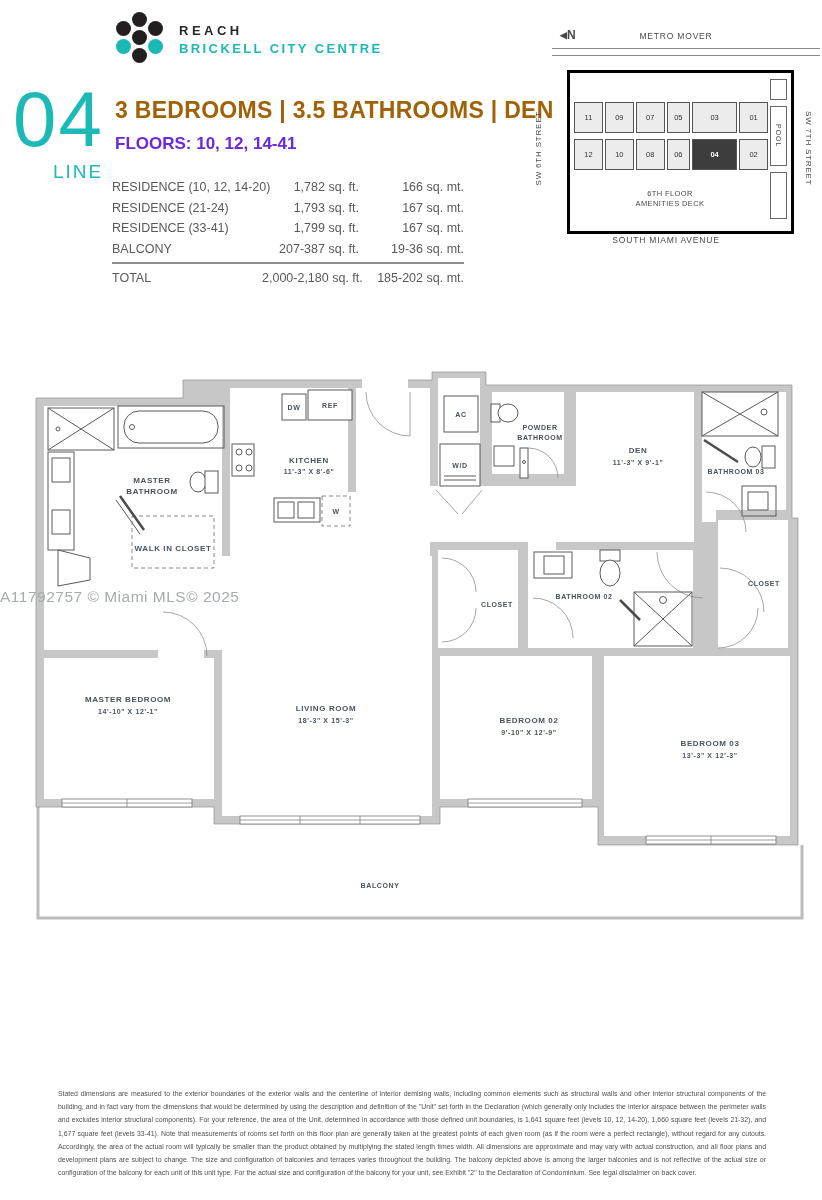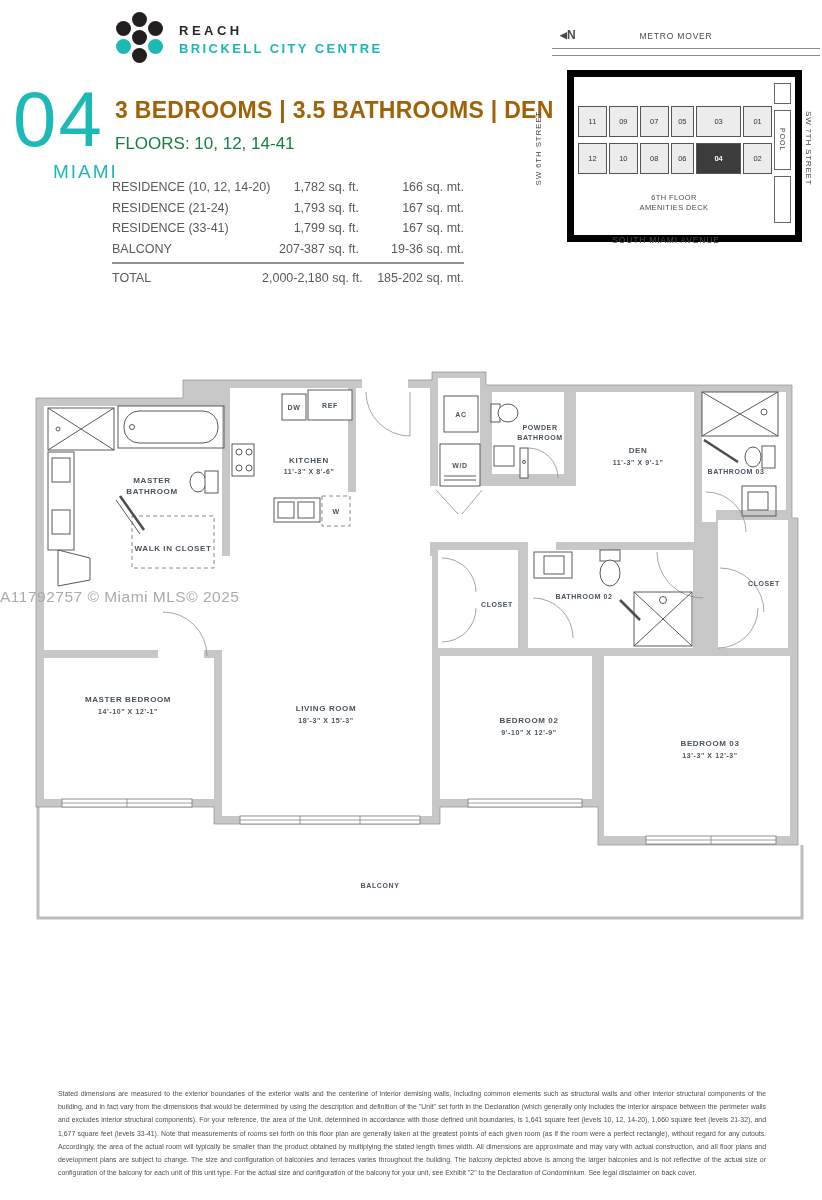--- a/index.html
+++ b/index.html
@@ -9,35 +9,35 @@
   .logo{position:absolute;left:116px;top:11px;width:48px;height:53px;}
   .dot{position:absolute;width:15px;height:15px;border-radius:50%;background:#231f20;}
   .dot.teal{background:#1cb8b5;}
   .brand{position:absolute;left:179px;top:24px;line-height:1;}
   .brand-1{font-size:13px;letter-spacing:3.5px;color:#2b2727;font-weight:700;}
   .brand-2{font-size:13px;letter-spacing:2.4px;color:#1cb8b5;font-weight:700;margin-top:5px;}
   
   .unit-number{position:absolute;left:13px;top:80px;font-size:78px;line-height:1;color:#1db9b7;font-weight:400;letter-spacing:2px;}
   .line-label{position:absolute;left:53px;top:161px;font-size:19px;letter-spacing:2px;color:#1db9b7;font-weight:400;}
   .title{position:absolute;left:115px;top:97px;font-size:23px;font-weight:700;color:#a16207;letter-spacing:0.3px;}
-  .floors{position:absolute;left:115px;top:134px;font-size:17px;color:#15803d;font-weight:400;}
+  .floors{position:absolute;left:115px;top:134px;font-size:17px;color:#6d28d9;font-weight:700;}
   
   .area-table{position:absolute;left:112px;top:180px;width:352px;font-size:12.5px;color:#595959;}
   .at-row{display:grid;grid-template-columns:150px 97px 105px;margin-bottom:6.5px;white-space:nowrap;}
   .at-sqft,.at-sqmt{text-align:right;}
   .at-rule{border:none;border-top:2px solid #8e8e8e;margin:2px 0 7px 0;}
   .at-total{font-weight:400;}
   
   .key-plan{position:absolute;left:530px;top:25px;width:292px;height:240px;color:#4a4a4a;}
   .kp-north{position:absolute;left:30px;top:3px;font-size:12px;font-weight:700;}
   .kp-north .tri{font-size:9px;position:relative;top:-1px;}
   .kp-metro{position:absolute;left:0;right:0;top:6px;text-align:center;font-size:8.5px;letter-spacing:0.8px;}
   .kp-line1{position:absolute;left:22px;right:2px;top:23px;height:1px;background:#8b8b8b;}
   .kp-line2{position:absolute;left:22px;right:2px;top:30px;height:1px;background:#8b8b8b;}
-  .kp-box{position:absolute;left:37px;top:45px;width:221px;height:158px;border:7px solid #000000;}
+  .kp-box{position:absolute;left:37px;top:45px;width:221px;height:158px;border:3px solid #000000;}
   .kp-row{position:absolute;left:4px;width:194px;height:31px;display:flex;gap:2px;}
   .kp-row.top{top:29px;}
   .kp-row.bot{top:66px;}
   .kp-cell{background:#ececec;border:1px solid #555;display:flex;align-items:center;justify-content:center;
            font-size:7.5px;color:#333;}
   .kp-cell.hl{background:#3d3d3d;color:#fff;font-weight:700;}
   .kp-side{position:absolute;border:1px solid #666;background:#fff;}
   .kp-pool{display:flex;align-items:center;justify-content:center;}
   .kp-pool span{writing-mode:vertical-rl;font-size:7px;letter-spacing:1px;}
   .kp-amen{position:absolute;left:0;width:200px;top:116px;text-align:center;font-size:7.5px;line-height:1.35;letter-spacing:0.4px;}
@@ -79,21 +79,21 @@
     <span class="dot teal" style="left:0;top:28px"></span>
     <span class="dot teal" style="left:32px;top:28px"></span>
     <span class="dot" style="left:16px;top:37px"></span>
   </div>
   <div class="brand">
     <div class="brand-1">REACH</div>
     <div class="brand-2">BRICKELL CITY CENTRE</div>
   </div>
 
   <div class="unit-number">04</div>
-  <div class="line-label">MIAMI</div>
+  <div class="line-label">LINE</div>
   <div class="title">3 BEDROOMS  |  3.5 BATHROOMS  |  DEN</div>
   <div class="floors">FLOORS: 10, 12, 14-41</div>
 
   <div class="area-table">
     <div class="at-row">
       <span class="at-label">RESIDENCE (10, 12, 14-20)</span>
       <span class="at-sqft">1,782 sq. ft.</span>
       <span class="at-sqmt">166 sq. mt.</span>
     </div>
     <div class="at-row">

